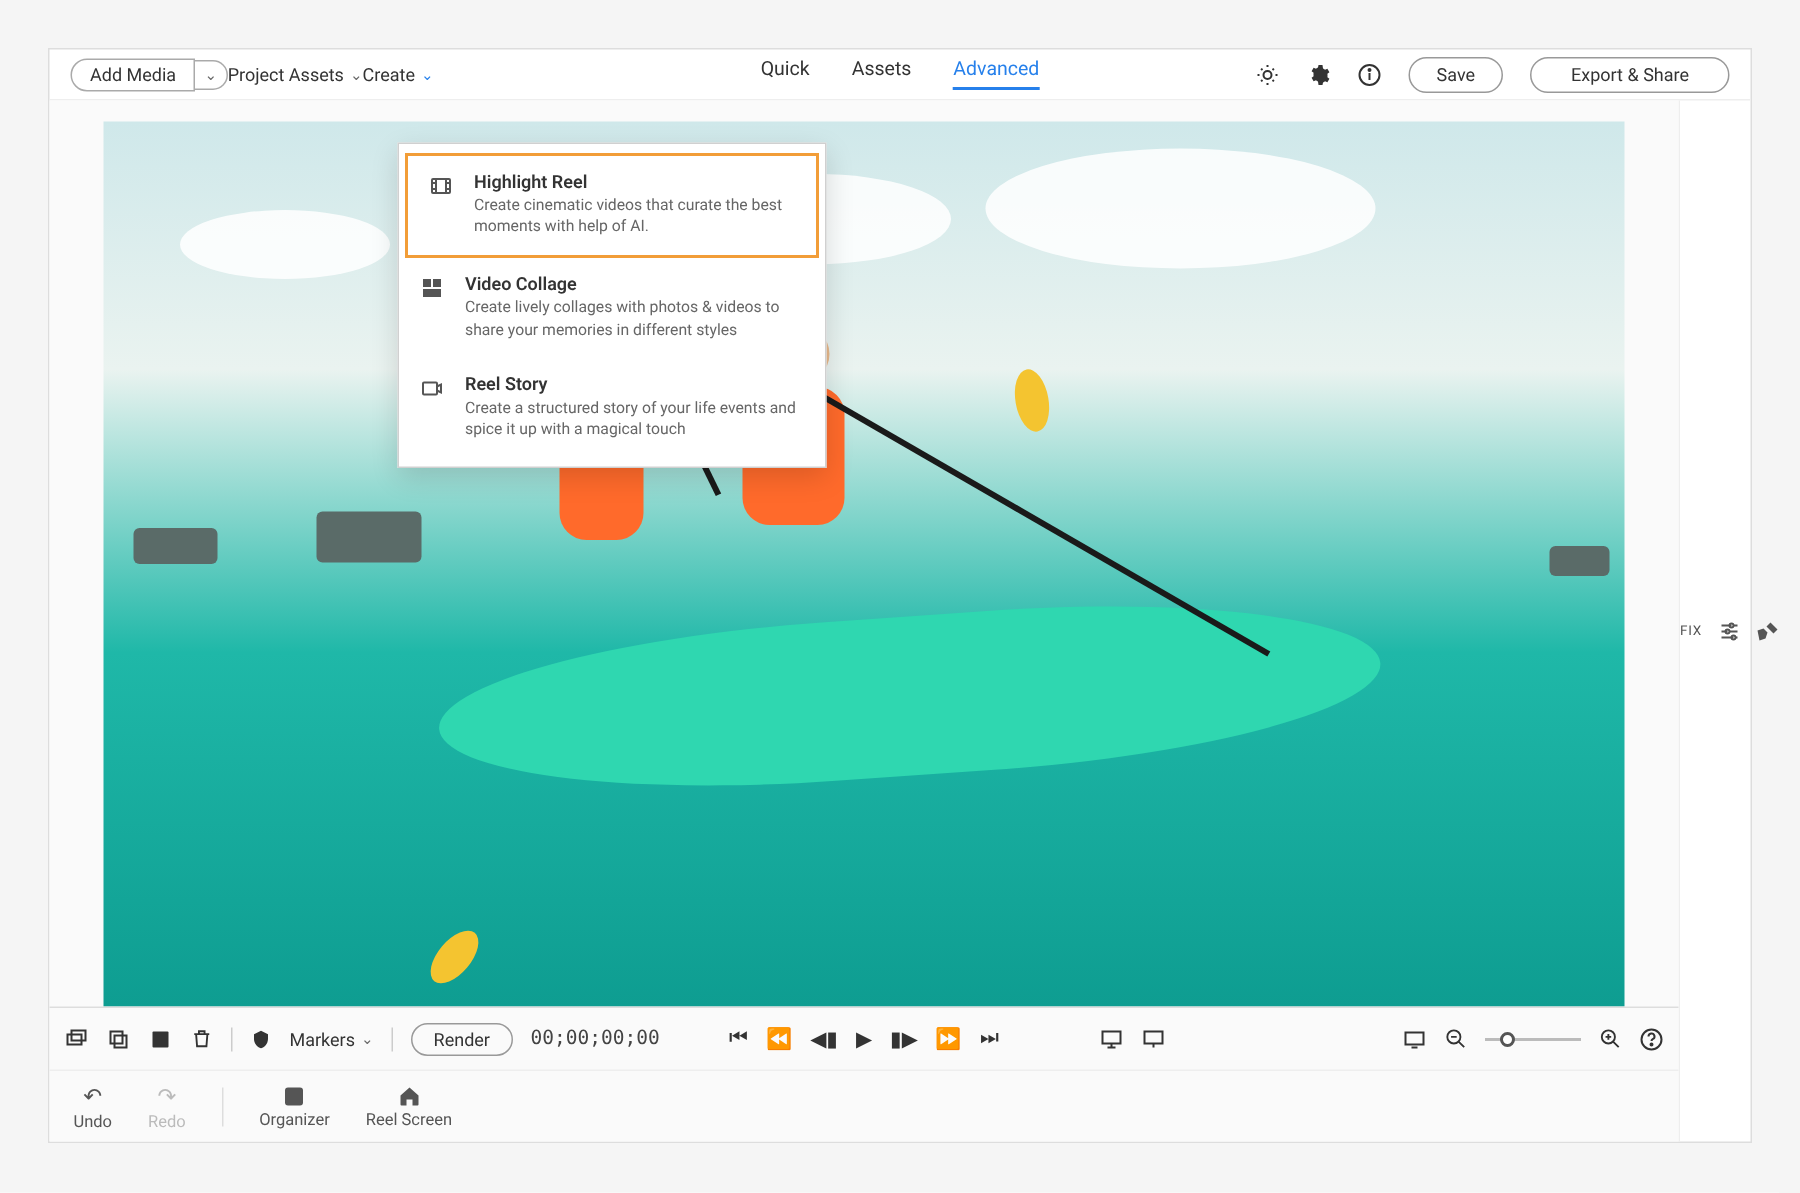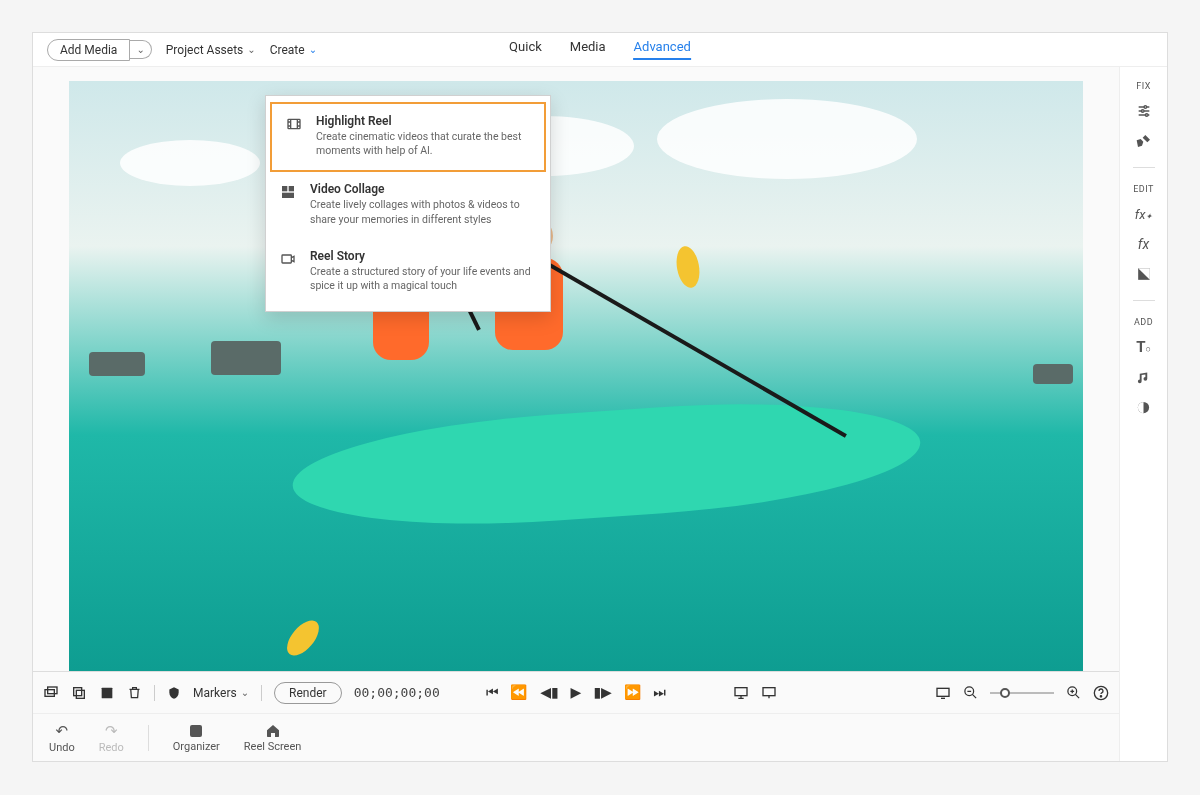--- a/index.html
+++ b/index.html
@@ -1,21 +1,21 @@
 <!DOCTYPE html>
 <html><head>
 <meta charset="utf-8">
 <style>
   * { box-sizing: border-box; margin: 0; padding: 0; font-family: -apple-system, BlinkMacSystemFont, "Segoe UI", Roboto, sans-serif; }
   body { background: #f5f5f5; width: 1200px; height: 795px; overflow: hidden; color: #333; }
   .app { position: relative; width: 100%; height: 100%; padding: 32px 32px 0 32px; }
   .window { position: relative; background: #fff; width: 100%; height: 730px; border: 1px solid #ddd; display: flex; flex-direction: column; }
 
   
-  .topbar { height: 34px; display: flex; align-items: center; padding: 0 14px; border-bottom: 1px solid #eee; gap: 14px; font-size: 12px; color: #333; }
+  .topbar { height: 34px; display: flex; align-items: center; padding: 0 14px; border-bottom: 1px solid #eee; font-size: 12px; color: #333; }
   .add-media { display:flex; align-items:center; }
   .add-media-btn { border:1px solid #aaa; border-radius: 12px 0 0 12px; padding: 3px 12px; font-size:12px; cursor:pointer; }
   .add-media-dd { border:1px solid #aaa; border-left:none; border-radius:0 12px 12px 0; padding:3px 6px; font-size:10px; cursor:pointer;}
   .menu-item { cursor:pointer; display:flex; align-items:center; gap:4px;justify-content:center; }
   .chev { font-size:10px; color:#666; }
   .modetabs { position:absolute; left:50%; transform:translateX(-50%); display:flex; gap:28px; font-size:13px; }
   .modetab { cursor:pointer; padding-bottom:4px; }
   .modetab.active { color:#2680eb; border-bottom:2px solid #2680eb; }
   .right-actions { margin-left:auto; display:flex; align-items:center; gap:18px; }
   .icon-btn { cursor:pointer; color:#333; }
@@ -40,21 +40,21 @@
 
   
   .create-dd{position:absolute;left:232px;top:28px;width:286px;background:#fff;border:1px solid #d0d0d0;box-shadow:0 6px 18px rgba(0,0,0,.15);z-index:10;padding:6px 0;}
   .dd-item{display:flex;gap:12px;padding:10px 16px 12px 14px;cursor:pointer;}
   .dd-item.hl{border:2px solid #f29d38;margin:0 4px;border-radius:0;}
   .dd-ico{width:18px;color:#555;flex-shrink:0;margin-top:2px;}
   .dd-title{font-size:12px;font-weight:600;color:#333;}
   .dd-desc{font-size:10.5px;color:#666;line-height:1.35;margin-top:2px;}
 
   
-  .sidepanel{width:48px;border-left:1px solid #eee;display:flex;flex-direction:column;align-items:center;padding-top:14px;gap:10px;font-size:9px;color:#555;}
+  .sidepanel{width:48px;border-left:1px solid #eee;display:flex;align-items:center;padding-top:14px;gap:10px;font-size:9px;color:#555;}
   .sp-head{font-size:9px;letter-spacing:.5px;}
   .sp-ico{width:20px;height:20px;display:flex;align-items:center;justify-content:center;cursor:pointer;color:#555;}
   .sp-sep{width:22px;height:1px;background:#ddd;margin:6px 0;}
 
   
   .timeline{height:42px;border-top:1px solid #ddd;display:flex;align-items:center;padding:0 10px;gap:14px;font-size:12px;color:#333;}
   .tl-group{display:flex;align-items:center;gap:12px;}
   .vsep{width:1px;height:16px;background:#ccc;}
   .render-btn{border:1px solid #999;border-radius:12px;padding:3px 14px;font-size:12px;cursor:pointer;}
   .timecode{font-family:monospace;font-size:13px;color:#444;}
@@ -88,24 +88,46 @@
       <span>Project Assets</span>
       <span class="chev">⌄</span>
     </div>
     <div class="menu-item">
       <span>Create</span>
       <span class="chev" style="color:#2680eb">⌄</span>
     </div>
 
     <div class="modetabs">
       <div class="modetab">Quick</div>
-      <div class="modetab">Media</div>
+      <div class="modetab">Assets</div>
       <div class="modetab active">Advanced</div>
     </div>
 
+    <div class="right-actions">
+      <span class="icon-btn">
+        <svg width="16" height="16" viewBox="0 0 24 24" fill="none" stroke="currentColor" stroke-width="2">
+              <circle cx="12" cy="12" r="4"></circle>
+              <path d="M12 2v2M12 20v2M4 12H2M22 12h-2M5.6 5.6l1.4 1.4M17 17l1.4 1.4M5.6 18.4 7 17M17 7l1.4-1.4"></path>
+            </svg>
+      </span>
+      <span class="icon-btn">
+        <svg width="16" height="16" viewBox="0 0 24 24" fill="currentColor">
+              <path d="M12 8a4 4 0 1 0 4 4 4 4 0 0 0-4-4zm9 4a7.5 7.5 0 0 0-.1-1.2l2-1.6-2-3.4-2.4 1a7.6 7.6 0 0 0-2-1.2L16 2h-4l-.5 2.6a7.6 7.6 0 0 0-2 1.2l-2.4-1-2 3.4 2 1.6A7.5 7.5 0 0 0 7 12a7.5 7.5 0 0 0 .1 1.2l-2 1.6 2 3.4 2.4-1a7.6 7.6 0 0 0 2 1.2L12 22h4l.5-2.6a7.6 7.6 0 0 0 2-1.2l2.4 1 2-3.4-2-1.6A7.5 7.5 0 0 0 21 12z"></path>
+            </svg>
+      </span>
+      <span class="icon-btn">
+        <svg width="16" height="16" viewBox="0 0 24 24" fill="none" stroke="currentColor" stroke-width="2">
+              <circle cx="12" cy="12" r="10"></circle>
+              <line x1="12" y1="10" x2="12" y2="17"></line>
+              <circle cx="12" cy="7" r="1" fill="currentColor"></circle>
+            </svg>
+      </span>
+      <div class="pill">Save</div>
+      <div class="pill wide">Export &amp; Share</div>
+    </div>
   </div>
 
   <div class="main">
     <div class="canvas-area">
       <div class="canvas">
 
         <div class="cloud" style="left:38%;top:6%;width:180px;height:60px;"></div>
         <div class="cloud" style="left:58%;top:3%;width:260px;height:80px;"></div>
         <div class="cloud" style="left:5%;top:10%;width:140px;height:46px;"></div>
 

